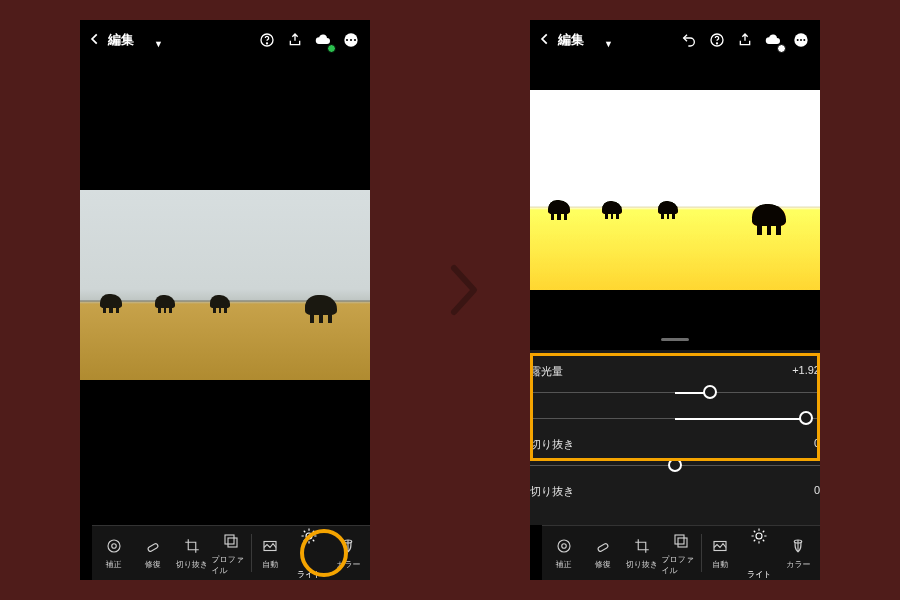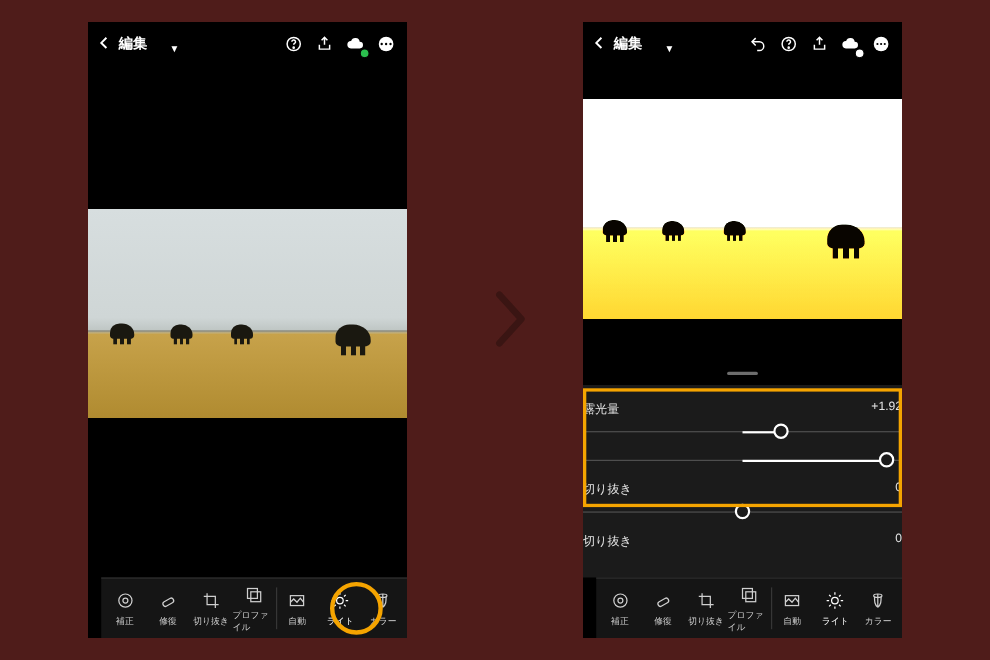--- a/index.html
+++ b/index.html
@@ -176,21 +176,21 @@
   .tool .ticon {
     width: 20px; height: 20px;
     display: flex; align-items: center; justify-content: center;
   }
   .tool .ticon svg { width: 18px; height: 18px; stroke: #cfcfcf; fill: none; stroke-width: 1.5; }
   .tool.sep-before::before {
     content:"";
     position:absolute; left:0; top:8px; bottom:8px;
     width:1px; background:#3a3a3a;
   }
-  .tool.active { color: #fff; }
+  .tool.active { color: #fff; justify-content: space-between; }
   .tool.active .ticon svg { stroke: #fff; }
 
   
   .circle-highlight {
     position: absolute;
     width: 48px; height: 48px;
     border: 4px solid #f5a400;
     border-radius: 50%;
     bottom: 3px;
     pointer-events: none;

